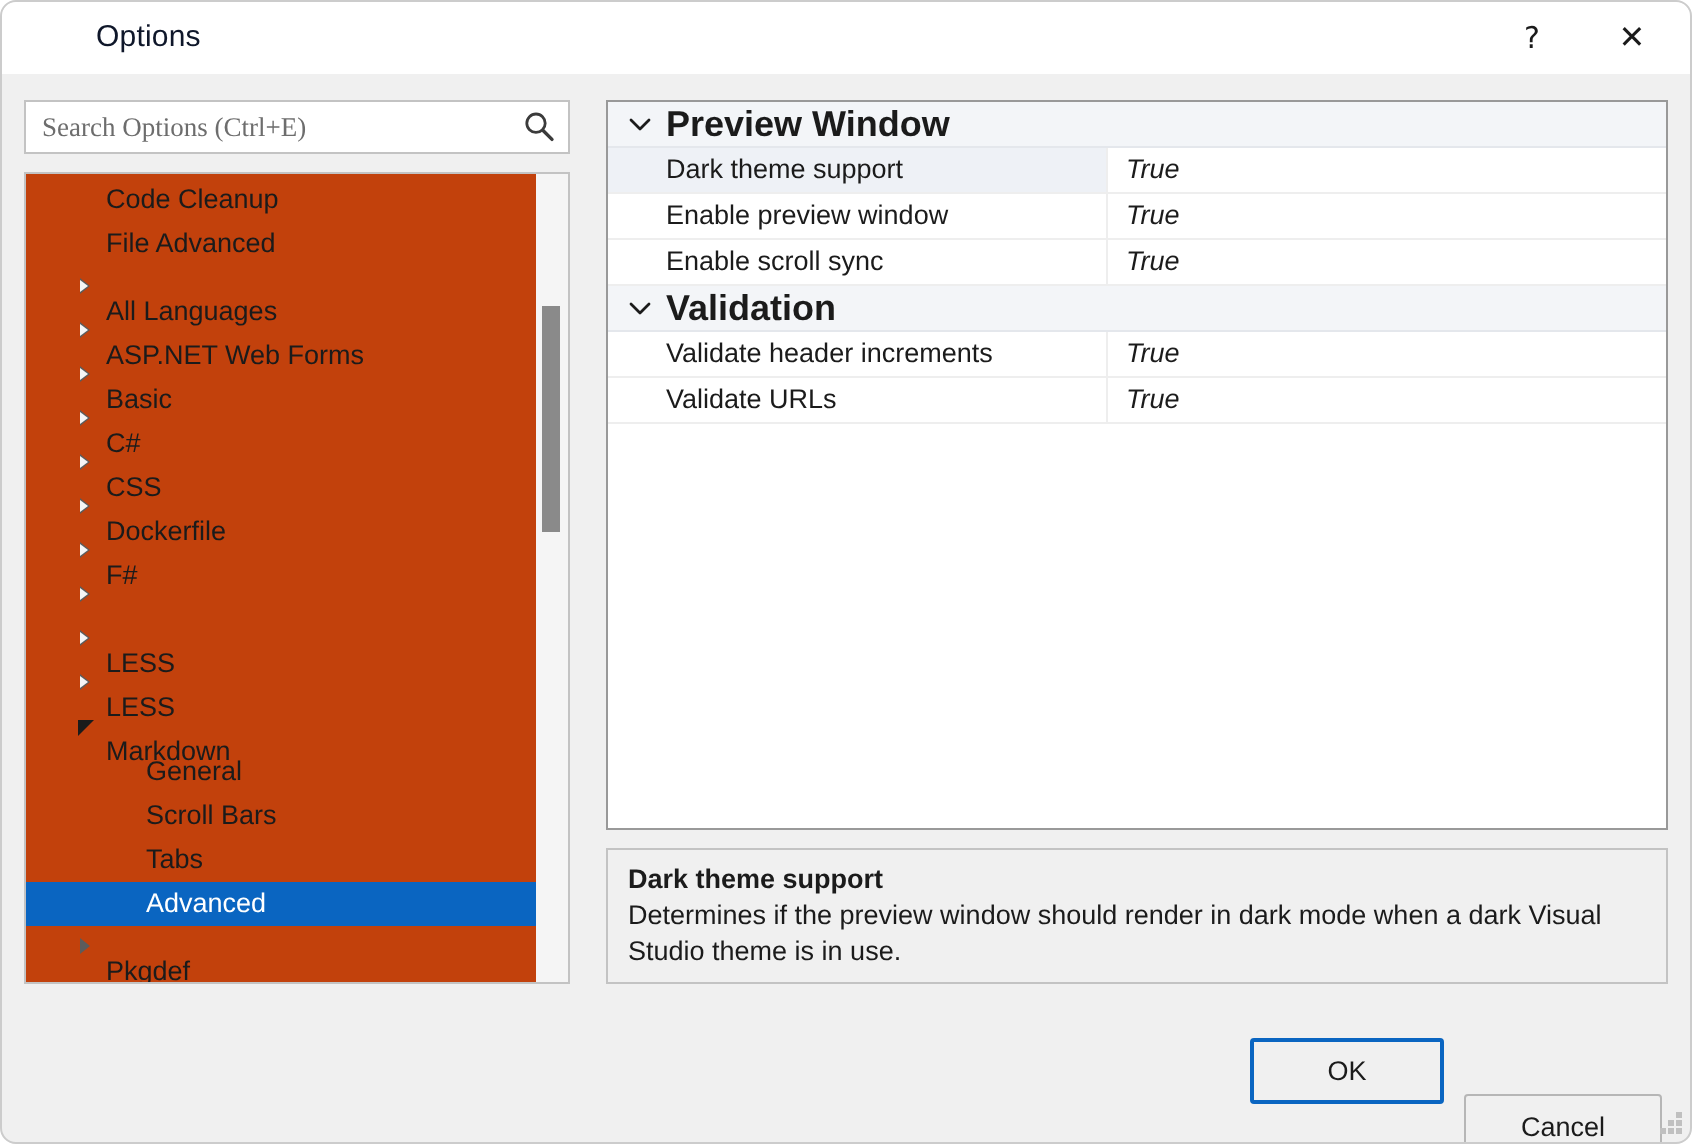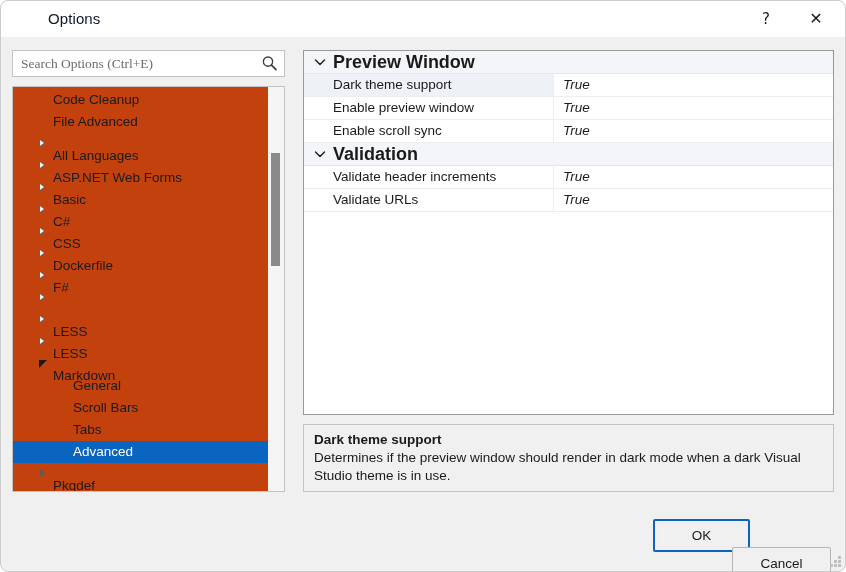--- a/index.html
+++ b/index.html
@@ -298,21 +298,20 @@
     font-size: 13.5px;
     color: #1b1b1b;
     cursor: default;
     border-radius: 2px;
   }
   #ok-button {
     left: 624px;
     width: 97px;
     border: 2px solid #0a65c1;
     background: #f0f0f0;
-    margin-left: 28px;
   }
   #cancel-button {
     left: 731px;
     width: 99px;
     border: 1px solid #b6b6b6;
     background: #f0f0f0;
     margin-top: 28px;
   }
 
   #resize-grip {

